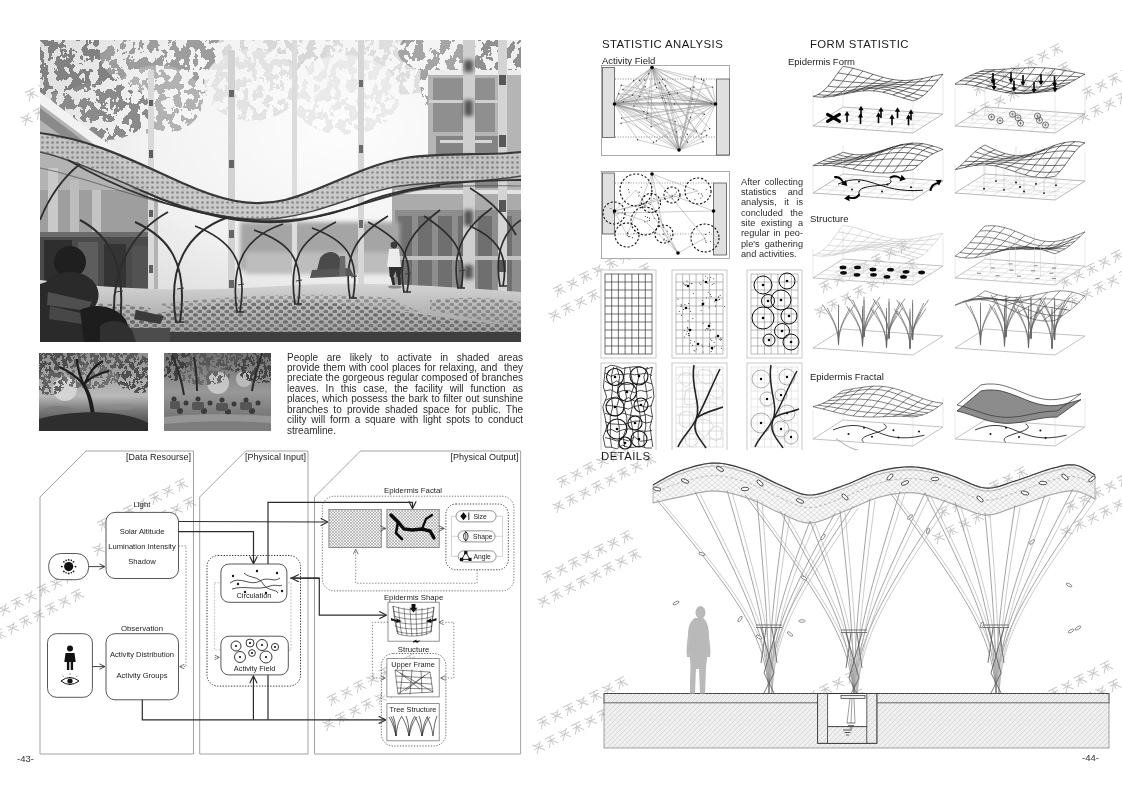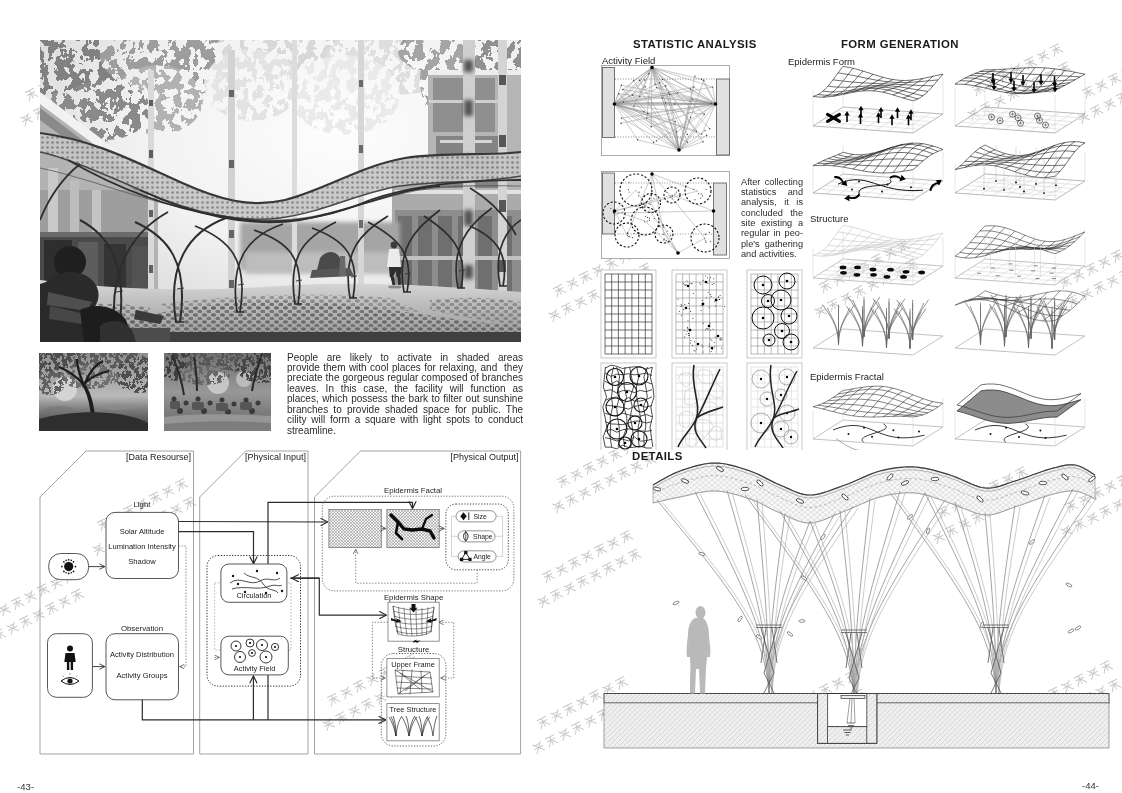--- a/index.html
+++ b/index.html
@@ -1,24 +1,24 @@
 <!DOCTYPE html>
 <html><head>
 <meta charset="utf-8">
 <style>
 html,body{margin:0;padding:0;background:#fff;}
 #page{position:relative;width:1122px;height:793px;background:#ffffff;overflow:hidden;
   font-family:"Liberation Sans",sans-serif;}
 .abs{position:absolute;}
-.h1{font-weight:bold;font-size:11.4px;color:#1a1a1a;letter-spacing:0.4px;margin-left:31px;}
+.h1{font-weight:normal;font-size:11.4px;color:#1a1a1a;letter-spacing:0.4px;}
 .jl{text-align:justify;overflow:hidden;height:10.45px;}
 .jl::after{content:"";display:inline-block;width:100%;}
 .col .jl{height:10.35px;}
 .lab{font-size:9.5px;color:#222;}
-.pagenum{font-size:9.5px;color:#333;margin-top:28px;}
+.pagenum{font-size:9.5px;color:#333;}
 </style>
 </head>
 <body>
 <div id="page">
 
 <svg class="abs" style="left:0;top:0" width="1122" height="793" viewBox="0 0 1122 793">
 <defs>
 <g id="wmc" stroke="#c9c9c9" stroke-width="0.9" fill="none">
   <path d="M0.5 1 H9.5 M1 4 H9 M0.5 9.5 L5 3.5 L9.5 9.5 M5 1 V9"></path>
 </g>
@@ -965,21 +965,21 @@
       </g>
 <g fill="none" stroke="#222" stroke-width="1.5">
         <path d="M173 97 C169 119 181 137 175 151 C171 161 161 169 157 179"></path>
         <path d="M199 103 C191 117 185 133 176 150 C169 163 181 173 185 180"></path>
         <path d="M201 141 C191 145 181 145 176 150"></path>
       </g>
 </svg>
 
 <div class="abs h1" style="left:601px;top:450px">DETAILS</div>
 
-<div class="abs h1" style="left:810px;top:38px">FORM GENERATION</div>
+<div class="abs h1" style="left:810px;top:38px">FORM STATISTIC</div>
 
 <div class="abs lab" style="left:788px;top:56px">Epidermis Form</div>
 
 <div class="abs lab" style="left:810px;top:213px">Structure</div>
 
 <div class="abs lab" style="left:810px;top:371px">Epidermis Fractal</div>
 
 <svg class="abs" style="left:805px;top:60px" width="312" height="390" viewBox="0 0 312 390">
 
 <path d="M8.0 36.4 L10.5 35.6 L13.0 34.5 L15.5 33.0 L18.0 31.1 L20.5 28.8 L23.0 26.1 L25.5 23.1 L28.0 19.8 L30.5 16.3 L33.0 12.9 L35.5 9.5 L38.0 6.4 M18.0 37.1 L20.5 36.3 L23.0 35.3 L25.5 33.8 L28.0 32.0 L30.5 29.7 L33.0 27.1 L35.5 24.2 L38.0 21.1 L40.5 17.8 L43.0 14.5 L45.5 11.3 L48.0 8.3 M28.0 36.3 L30.5 35.4 L33.0 34.3 L35.5 33.0 L38.0 31.4 L40.5 29.5 L43.0 27.2 L45.5 24.8 L48.0 22.1 L50.5 19.3 L53.0 16.4 L55.5 13.7 L58.0 11.0 M38.0 34.4 L40.5 33.4 L43.0 32.3 L45.5 31.2 L48.0 29.9 L50.5 28.4 L53.0 26.7 L55.5 24.8 L58.0 22.8 L60.5 20.7 L63.0 18.5 L65.5 16.4 L68.0 14.3 M48.0 32.3 L50.5 31.2 L53.0 30.2 L55.5 29.2 L58.0 28.2 L60.5 27.1 L63.0 26.0 L65.5 24.7 L68.0 23.3 L70.5 21.9 L73.0 20.4 L75.5 18.9 L78.0 17.3 M58.0 30.9 L60.5 29.7 L63.0 28.7 L65.5 27.9 L68.0 27.1 L70.5 26.3 L73.0 25.5 L75.5 24.7 L78.0 23.8 L80.5 22.8 L83.0 21.8 L85.5 20.7 L88.0 19.5 M68.0 30.8 L70.5 29.6 L73.0 28.6 L75.5 27.8 L78.0 27.1 L80.5 26.4 L83.0 25.7 L85.5 25.0 L88.0 24.2 L90.5 23.4 L93.0 22.5 L95.5 21.5 L98.0 20.5 M78.0 32.2 L80.5 31.1 L83.0 30.1 L85.5 29.2 L88.0 28.4 L90.5 27.5 L93.0 26.7 L95.5 25.7 L98.0 24.7 L100.5 23.6 L103.0 22.4 L105.5 21.2 L108.0 20.0 M88.0 34.9 L90.5 33.8 L93.0 32.8 L95.5 31.7 L98.0 30.7 L100.5 29.5 L103.0 28.2 L105.5 26.7 L108.0 25.2 L110.5 23.5 L113.0 21.8 L115.5 20.1 L118.0 18.4 M98.0 38.0 L100.5 37.1 L103.0 36.0 L105.5 34.8 L108.0 33.4 L110.5 31.8 L113.0 29.9 L115.5 27.8 L118.0 25.6 L120.5 23.2 L123.0 20.8 L125.5 18.5 L128.0 16.2 M108.0 40.8 L110.5 40.0 L113.0 38.9 L115.5 37.5 L118.0 35.8 L120.5 33.8 L123.0 31.4 L125.5 28.8 L128.0 25.9 L130.5 22.9 L133.0 19.9 L135.5 17.0 L138.0 14.2 M8.0 36.4 L14.2 37.1 L20.5 37.1 L26.8 36.4 L33.0 35.4 L39.2 34.1 L45.5 32.8 L51.8 31.6 L58.0 30.9 L64.2 30.7 L70.5 31.0 L76.8 32.0 L83.0 33.4 L89.2 35.3 L95.5 37.2 L101.8 39.1 L108.0 40.8 M13.0 34.5 L19.2 35.2 L25.5 35.2 L31.8 34.5 L38.0 33.4 L44.2 32.1 L50.5 30.7 L56.8 29.5 L63.0 28.7 L69.2 28.5 L75.5 28.8 L81.8 29.8 L88.0 31.3 L94.2 33.2 L100.5 35.2 L106.8 37.2 L113.0 38.9 M18.0 31.1 L24.2 31.8 L30.5 32.0 L36.8 31.5 L43.0 30.7 L49.2 29.7 L55.5 28.6 L61.8 27.7 L68.0 27.1 L74.2 26.9 L80.5 27.3 L86.8 28.1 L93.0 29.4 L99.2 31.0 L105.5 32.7 L111.8 34.4 L118.0 35.8 M23.0 26.1 L29.2 26.9 L35.5 27.2 L41.8 27.3 L48.0 27.0 L54.2 26.6 L60.5 26.1 L66.8 25.8 L73.0 25.5 L79.2 25.6 L85.5 25.9 L91.8 26.5 L98.0 27.4 L104.2 28.4 L110.5 29.5 L116.8 30.5 L123.0 31.4 M28.0 19.8 L34.2 20.6 L40.5 21.3 L46.8 22.0 L53.0 22.5 L59.2 22.9 L65.5 23.2 L71.8 23.5 L78.0 23.8 L84.2 24.1 L90.5 24.3 L96.8 24.6 L103.0 24.9 L109.2 25.2 L115.5 25.5 L121.8 25.7 L128.0 25.9 M33.0 12.9 L39.2 13.8 L45.5 14.9 L51.8 16.2 L58.0 17.5 L64.2 18.8 L70.5 20.0 L76.8 21.0 L83.0 21.8 L89.2 22.3 L95.5 22.5 L101.8 22.5 L108.0 22.2 L114.2 21.7 L120.5 21.1 L126.8 20.5 L133.0 19.9 M38.0 6.4 L44.2 7.4 L50.5 8.9 L56.8 10.7 L63.0 12.7 L69.2 14.7 L75.5 16.6 L81.8 18.3 L88.0 19.5 L94.2 20.3 L100.5 20.5 L106.8 20.1 L113.0 19.3 L119.2 18.2 L125.5 16.8 L131.8 15.4 L138.0 14.2" stroke="#222" stroke-width="0.65" fill="none"></path>

